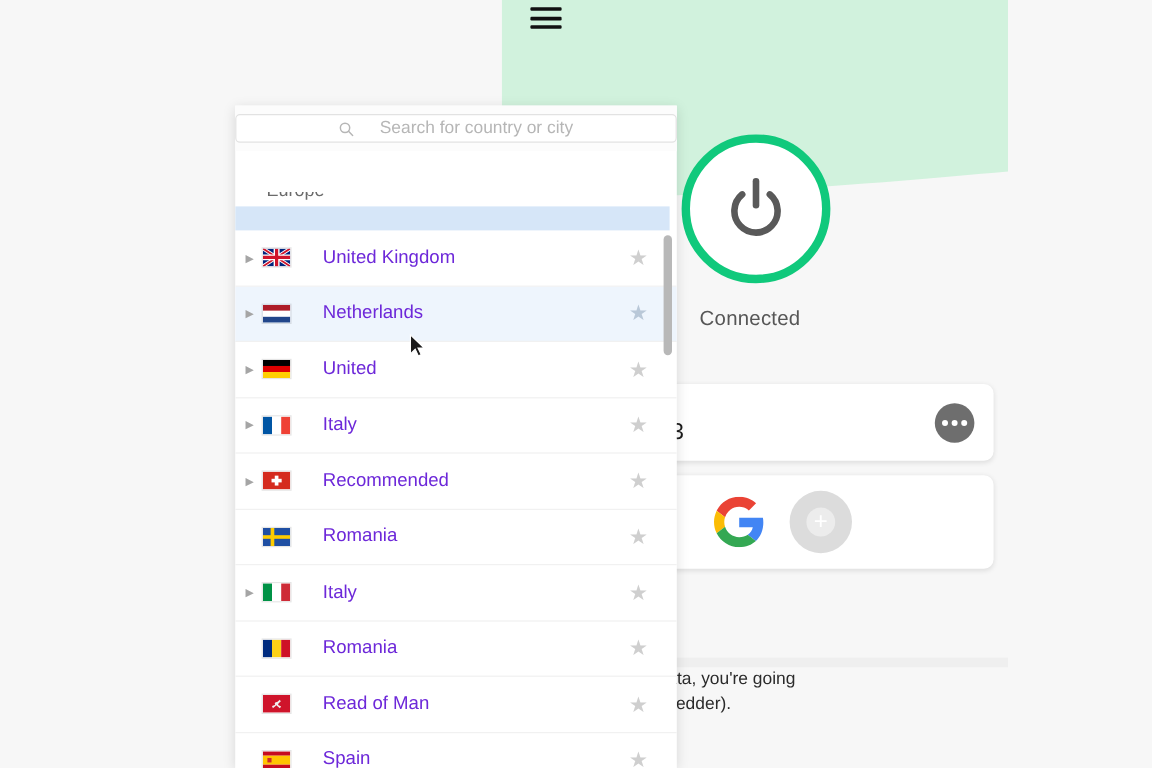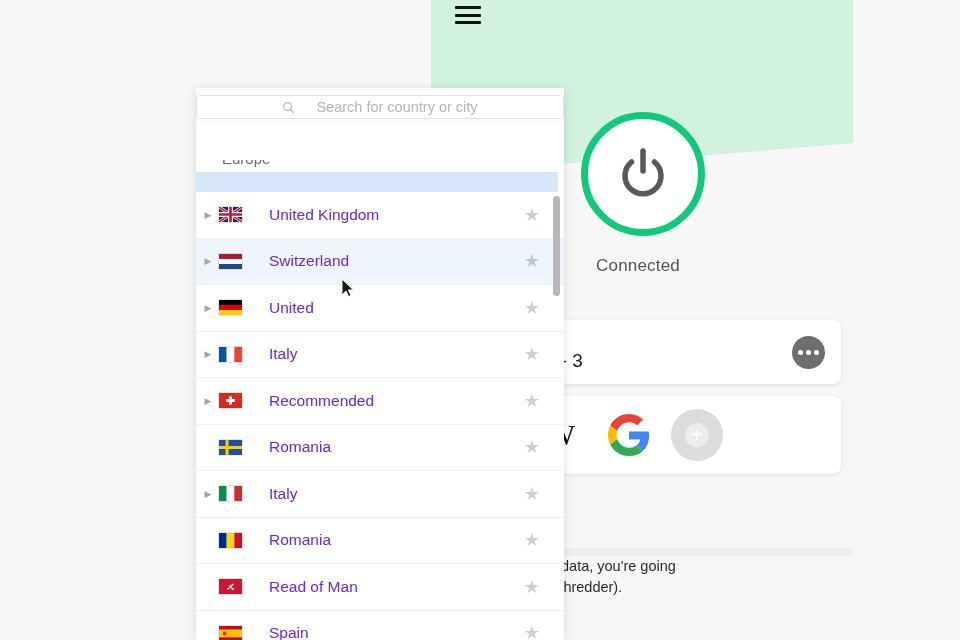--- a/index.html
+++ b/index.html
@@ -6,21 +6,21 @@
   html, body {
     width: 960px; height: 640px;
     overflow: hidden;
     background: #f7f7f7;
     font-family: "Liberation Sans", sans-serif;
   }
   #stage { position: relative; width: 960px; height: 640px; background: #f7f7f7; }
 
   
   .app-window {
-    position: absolute; left: 431px; top: 0; width: 422px; height: 640px;
+    position: absolute; left: 418px; top: 0; width: 422px; height: 640px;
     background: #f7f7f7; overflow: hidden;
   }
   .green-header {
     position: absolute; left: 0; top: 0; width: 422px; height: 180px;
     overflow: hidden;
   }
   .green-header svg { display: block; }
 
   .hamburger {
     position: absolute; left: 24px; top: 6px; width: 26px; height: 18px;
@@ -231,21 +231,21 @@
             <span class="cname">United Kingdom</span>
             <span class="star">★</span>
           </div>
           <div class="row selected">
             <span class="caret">▶</span>
             <span class="flag"><svg viewBox="0 0 60 40" width="100%" height="100%" preserveAspectRatio="none">
         <rect width="60" height="13.3" y="0" fill="#ae1c28"></rect>
         <rect width="60" height="13.4" y="13.3" fill="#ffffff"></rect>
         <rect width="60" height="13.3" y="26.7" fill="#21468b"></rect>
               </svg></span>
-            <span class="cname">Switzerland</span>
+            <span class="cname">Netherlands</span>
             <span class="star">★</span>
           </div>
           <div class="row">
             <span class="caret">▶</span>
             <span class="flag"><svg viewBox="0 0 60 40" width="100%" height="100%" preserveAspectRatio="none">
         <rect width="60" height="13.3" y="0" fill="#000000"></rect>
         <rect width="60" height="13.4" y="13.3" fill="#dd0000"></rect>
         <rect width="60" height="13.3" y="26.7" fill="#ffce00"></rect>
               </svg></span>
             <span class="cname">United</span>

